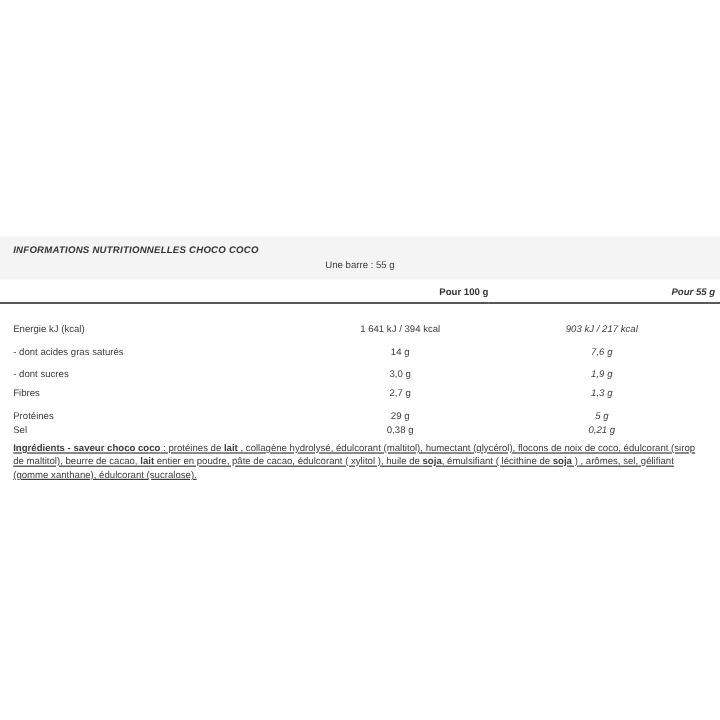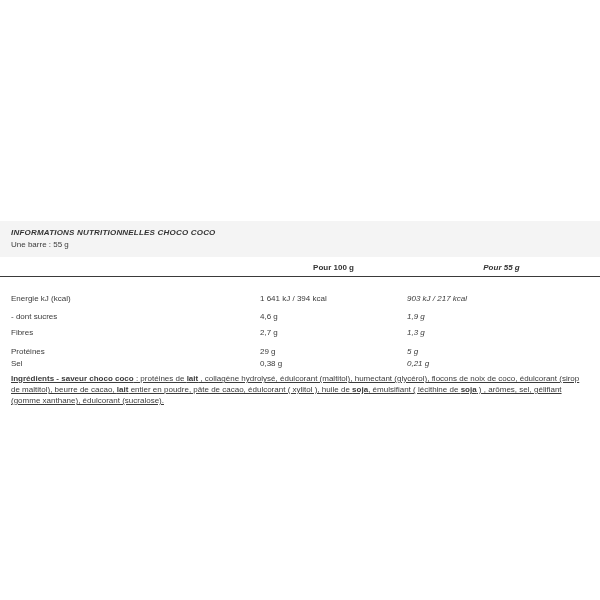--- a/index.html
+++ b/index.html
@@ -3,67 +3,67 @@
 <meta charset="utf-8">
 <style>
   * { margin: 0; padding: 0; box-sizing: border-box; }
   html, body {
     width: 600px; height: 600px;
     background: #ffffff;
     font-family: "Liberation Sans", sans-serif;
     color: #3b3b3b;
     overflow: hidden;
   }
-  .page { position: relative; width: 600px; height: 448px; margin-top: 24px; }
+  .page { position: relative; width: 600px; height: 448px; }
   .content { position: absolute; top: 197px; left: 0; right: 0; }
 
   
   .head-box {
     background: #f4f4f4;
     padding: 7px 11px 8px 11px;
   }
   .head-title {
     font-size: 8px;
     font-weight: bold;
     font-style: italic;
     letter-spacing: 0.2px;
     color: #333333;
     margin-bottom: 3px;
   }
-  .head-sub { font-size: 8px; color: #3b3b3b; }
+  .head-sub { font-size: 8px; color: #3b3b3b; text-align: center; }
 
   
   table.nutri {
     width: 100%;
     border-collapse: collapse;
     table-layout: fixed;
     margin-top: 4px;
   }
   .col-label { width: 260px; }
   .col-100  { width: 147px; }
   .col-55   { width: 193px; }
 
   table.nutri th {
     font-size: 8px;
     font-weight: bold;
-    text-align: center;
+    text-align: right;
     padding: 2px 0 4px 0;
     border-bottom: 1px solid #3a3a3a;
     color: #333333;
   }
   table.nutri th.c55, table.nutri td.c55 { padding-right: 4px; font-style: italic; }
 
   table.nutri td {
     font-size: 8px;
     line-height: 12px;
     vertical-align: bottom;
     color: #3b3b3b;
   }
   table.nutri td.lbl { text-align: left; padding-left: 11px; }
-  table.nutri td.c100, table.nutri td.c55 { text-align: left; }
+  table.nutri td.c100, table.nutri td.c55 { text-align: center; }
 
   tr.pad-a  td { padding-top: 16px; }
   tr.pad-b  td { padding-top: 6px; }
   tr.pad-c  td { padding-top: 7px; }
   tr.pad-xs td { padding-top: 4px; }
 
   
   .ingredients {
     margin: 3px 10px 0 11px;
     font-size: 8px;
@@ -97,23 +97,28 @@
           <th class="c100">Pour 100 g</th>
           <th class="c55">Pour 55 g</th>
         </tr>
       </thead>
       <tbody>
         <tr class="pad-a">
           <td class="lbl">Energie kJ (kcal)</td>
           <td class="c100">1 641 kJ / 394 kcal</td>
           <td class="c55">903 kJ / 217 kcal</td>
         </tr>
+        <tr class="pad-c">
+          <td class="lbl">- dont acides gras saturés</td>
+          <td class="c100">14 g</td>
+          <td class="c55">7,6 g</td>
+        </tr>
         <tr class="pad-b">
           <td class="lbl">- dont sucres</td>
-          <td class="c100">4,6 g</td>
+          <td class="c100">3,0 g</td>
           <td class="c55">1,9 g</td>
         </tr>
         <tr class="pad-xs">
           <td class="lbl">Fibres</td>
           <td class="c100">2,7 g</td>
           <td class="c55">1,3 g</td>
         </tr>
         <tr class="pad-c">
           <td class="lbl">Protéines</td>
           <td class="c100">29 g</td>

